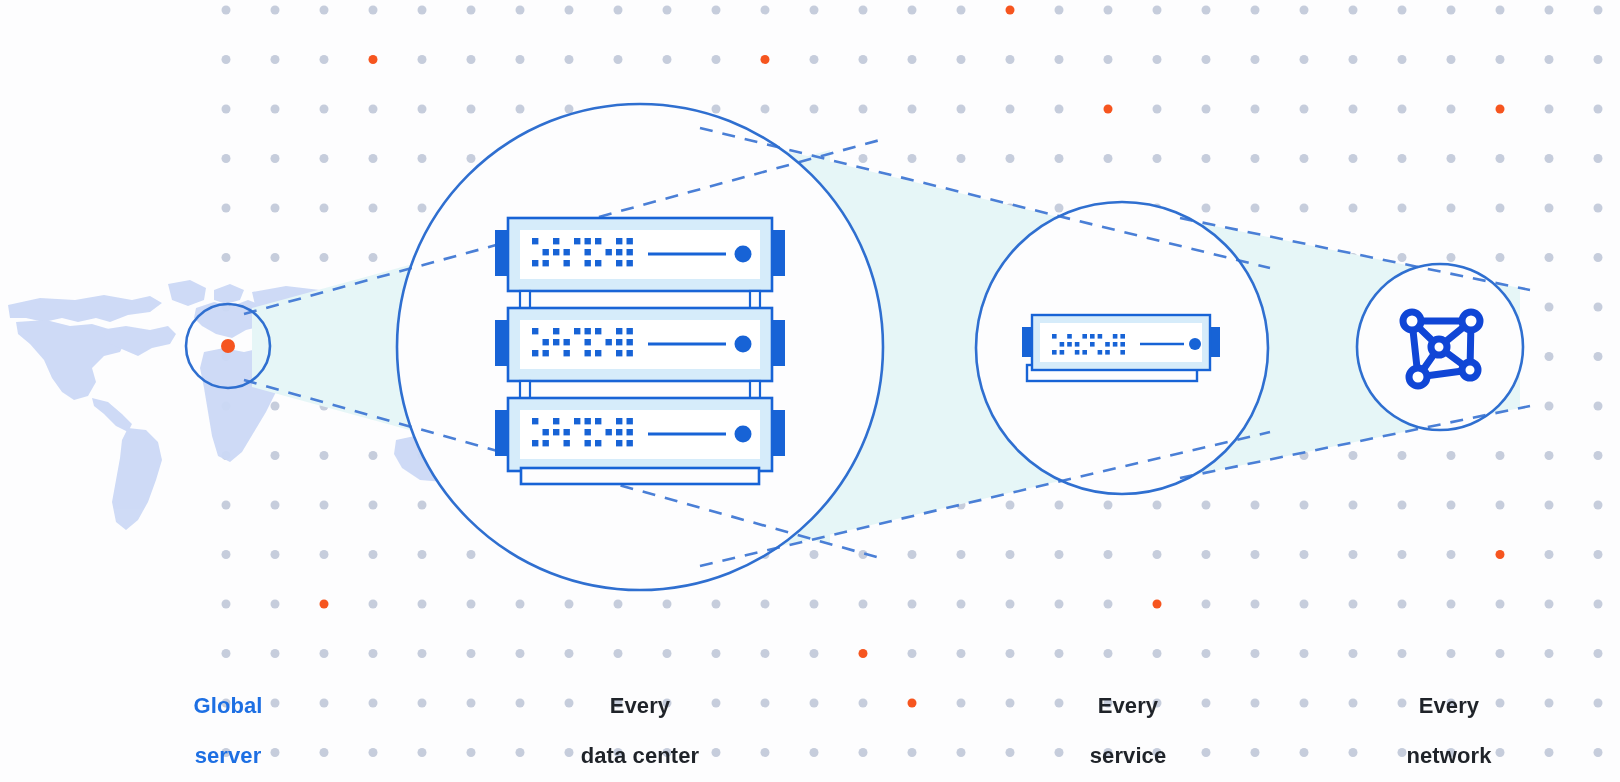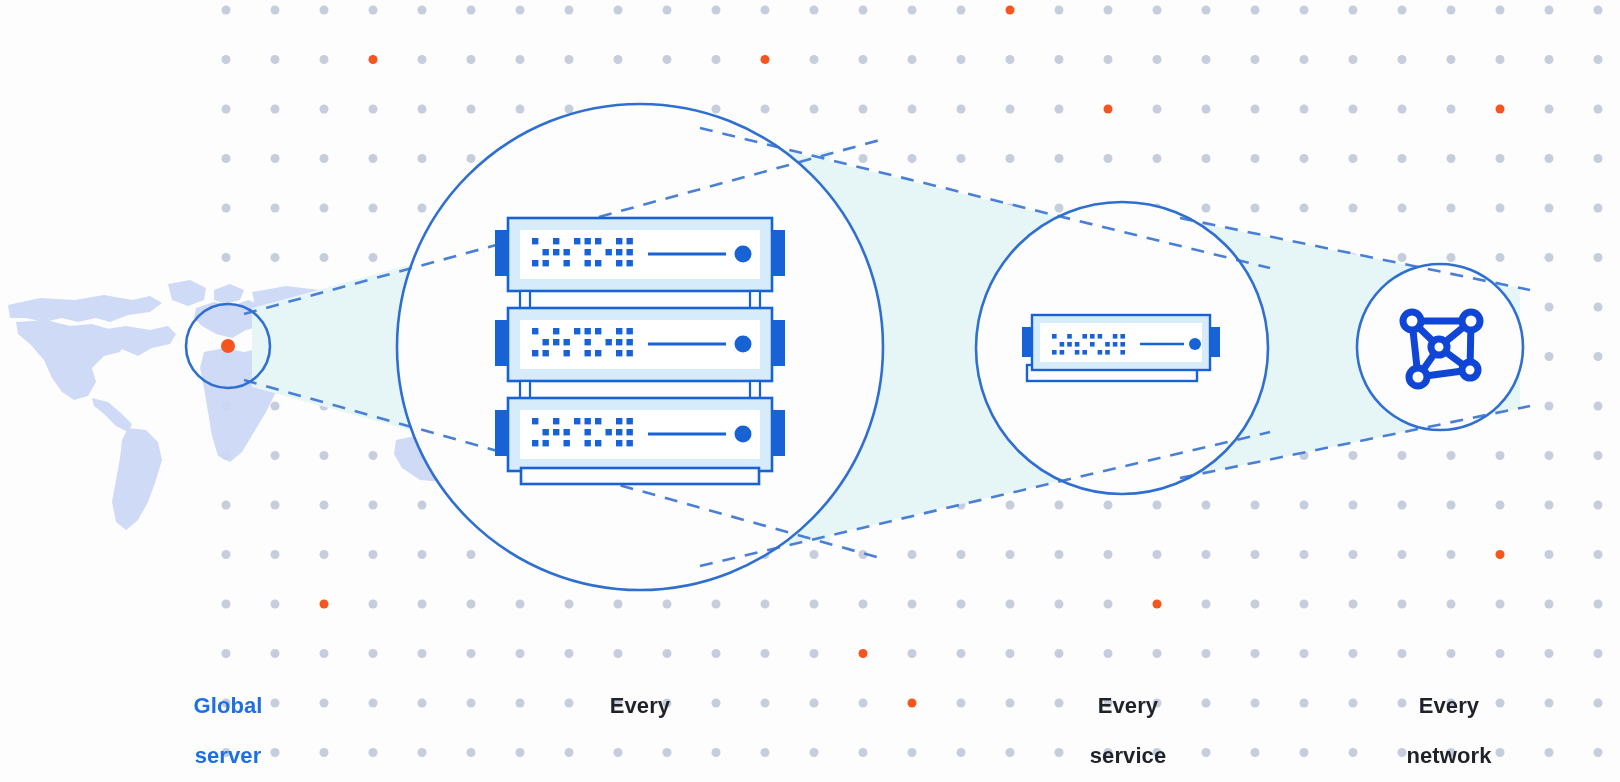--- a/index.html
+++ b/index.html
@@ -744,20 +744,21 @@
     </g>
   </svg>
 
   <div class="label accent" style="left:128px;top:668px;width:200px;">
     <span class="label-line">Global</span>
     <span class="label-line">server</span>
   </div>
 
   <div class="label" style="left:515px;top:668px;width:250px;">
     <span class="label-line">Every</span>
+    <span class="label-line">data center</span>
   </div>
 
   <div class="label" style="left:1028px;top:668px;width:200px;">
     <span class="label-line">Every</span>
     <span class="label-line">service</span>
   </div>
 
   <div class="label" style="left:1349px;top:668px;width:200px;">
     <span class="label-line">Every</span>
     <span class="label-line">network</span>

